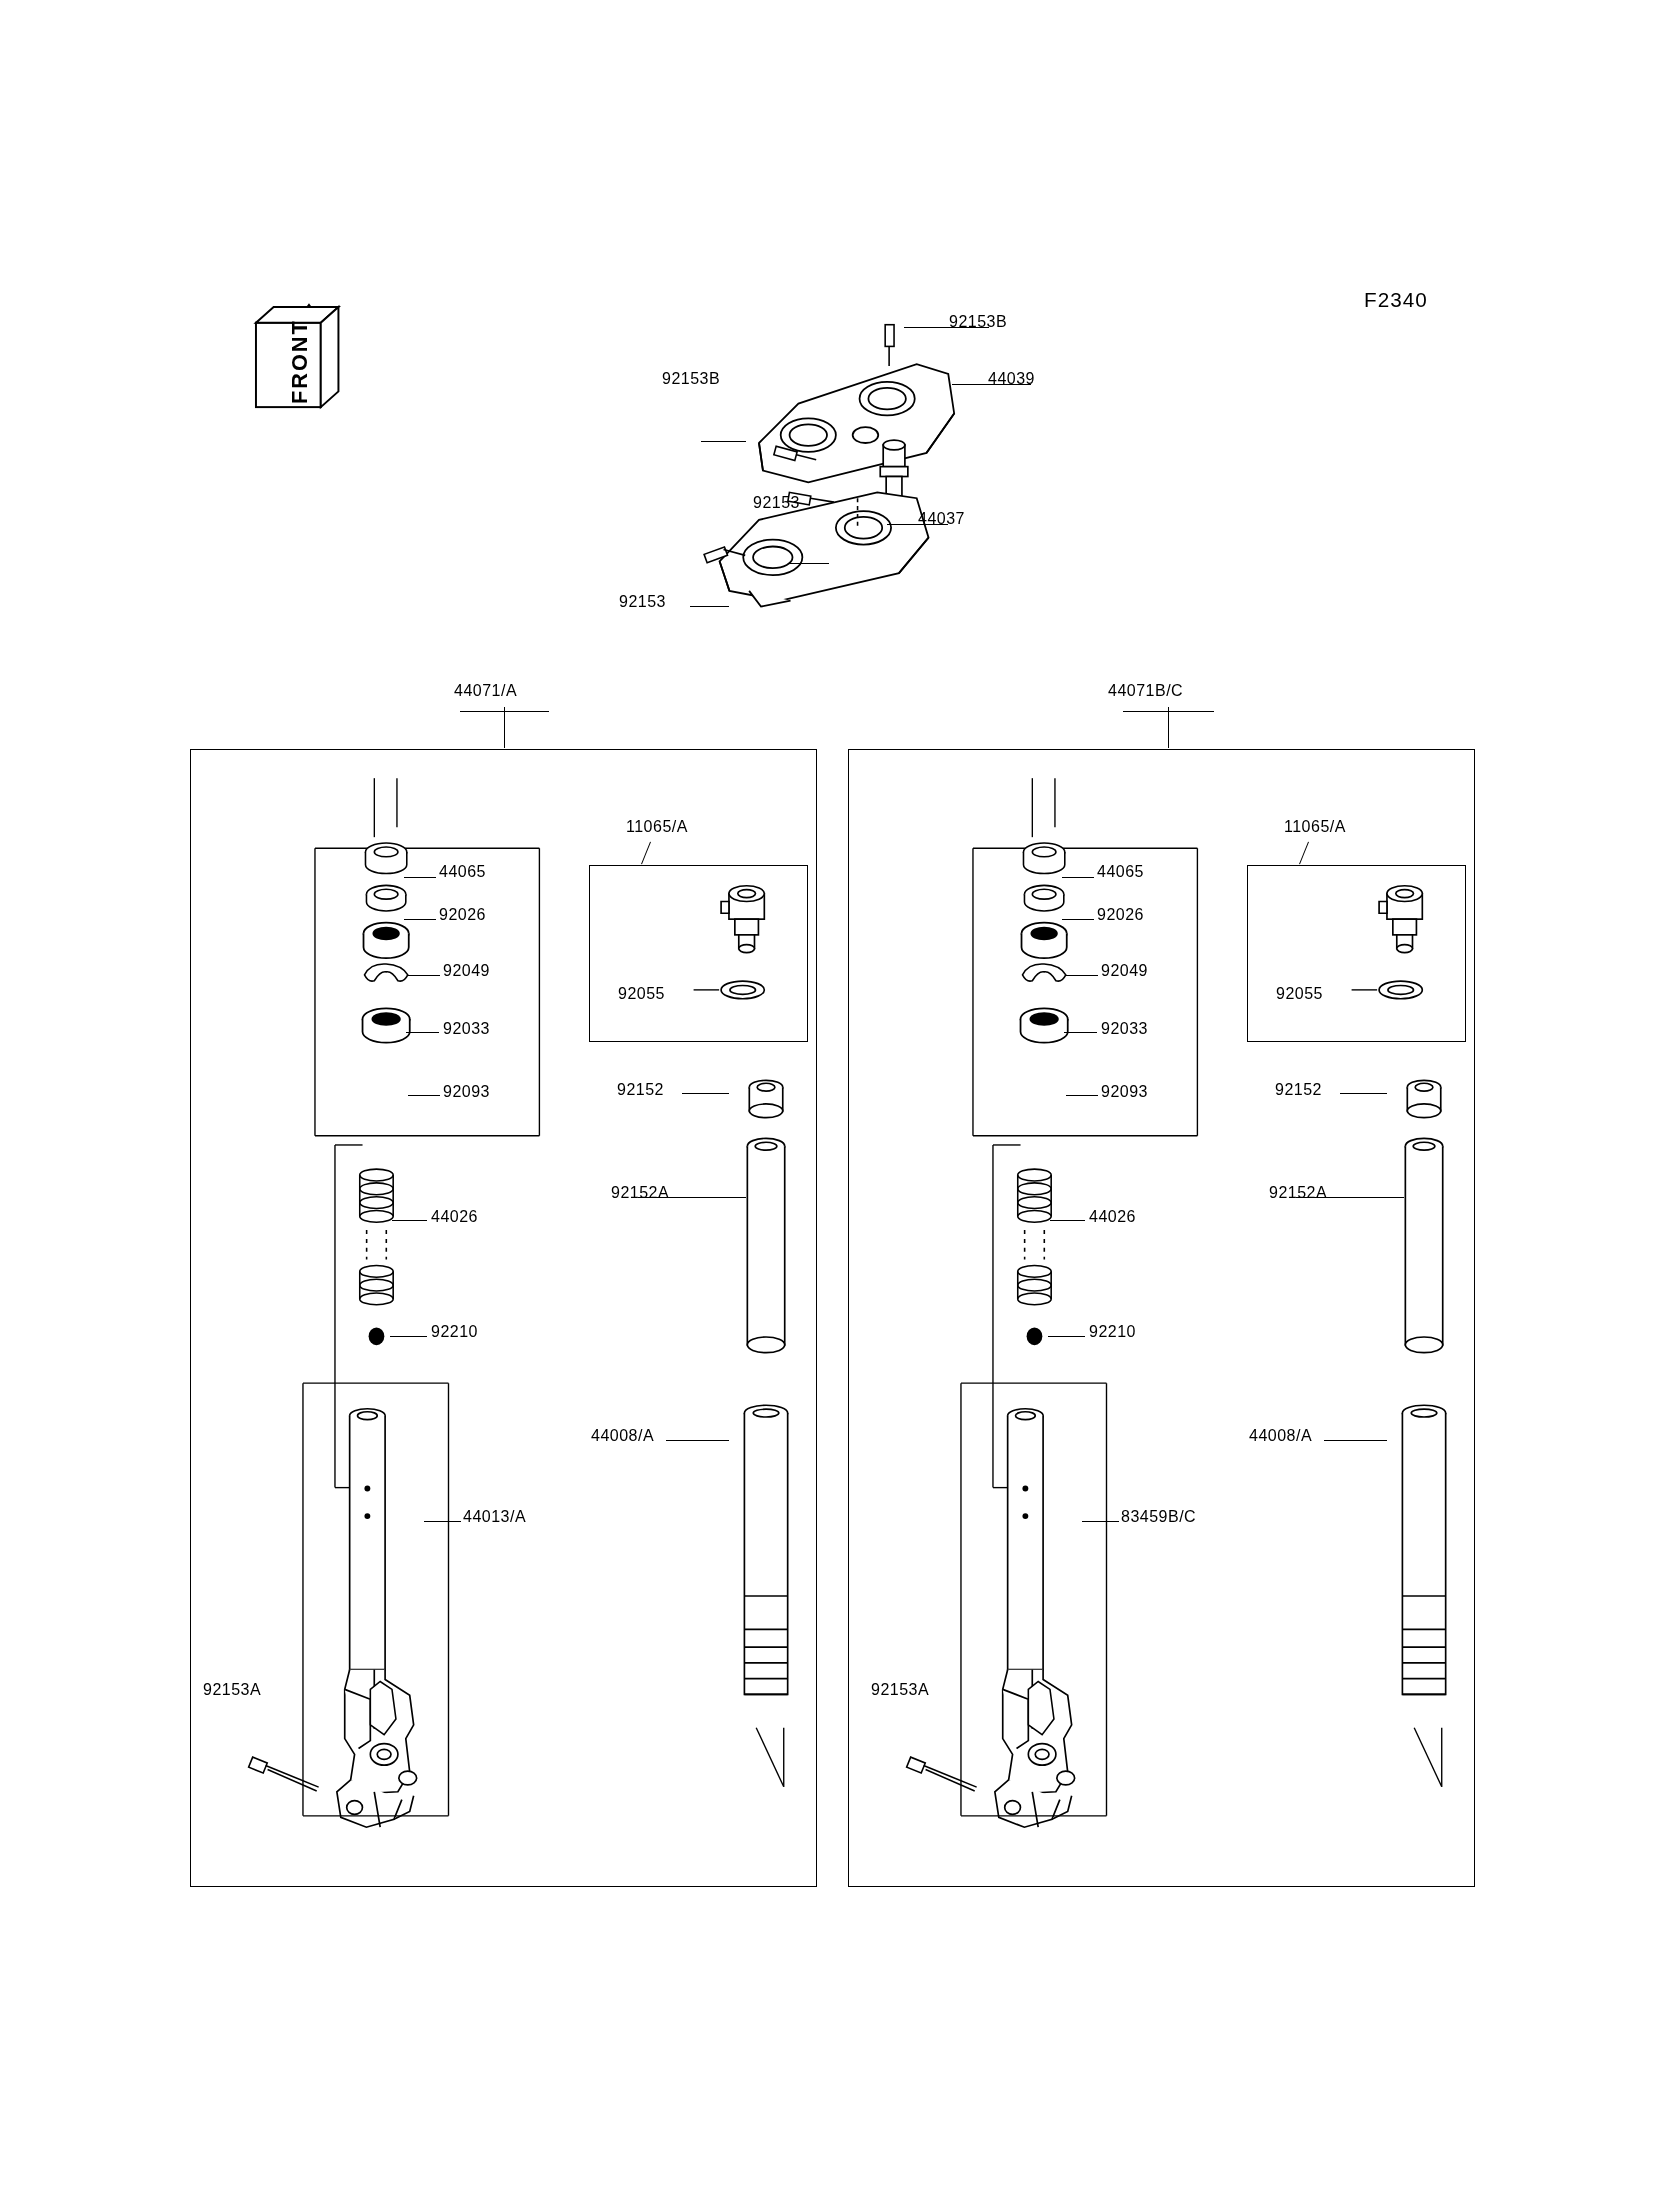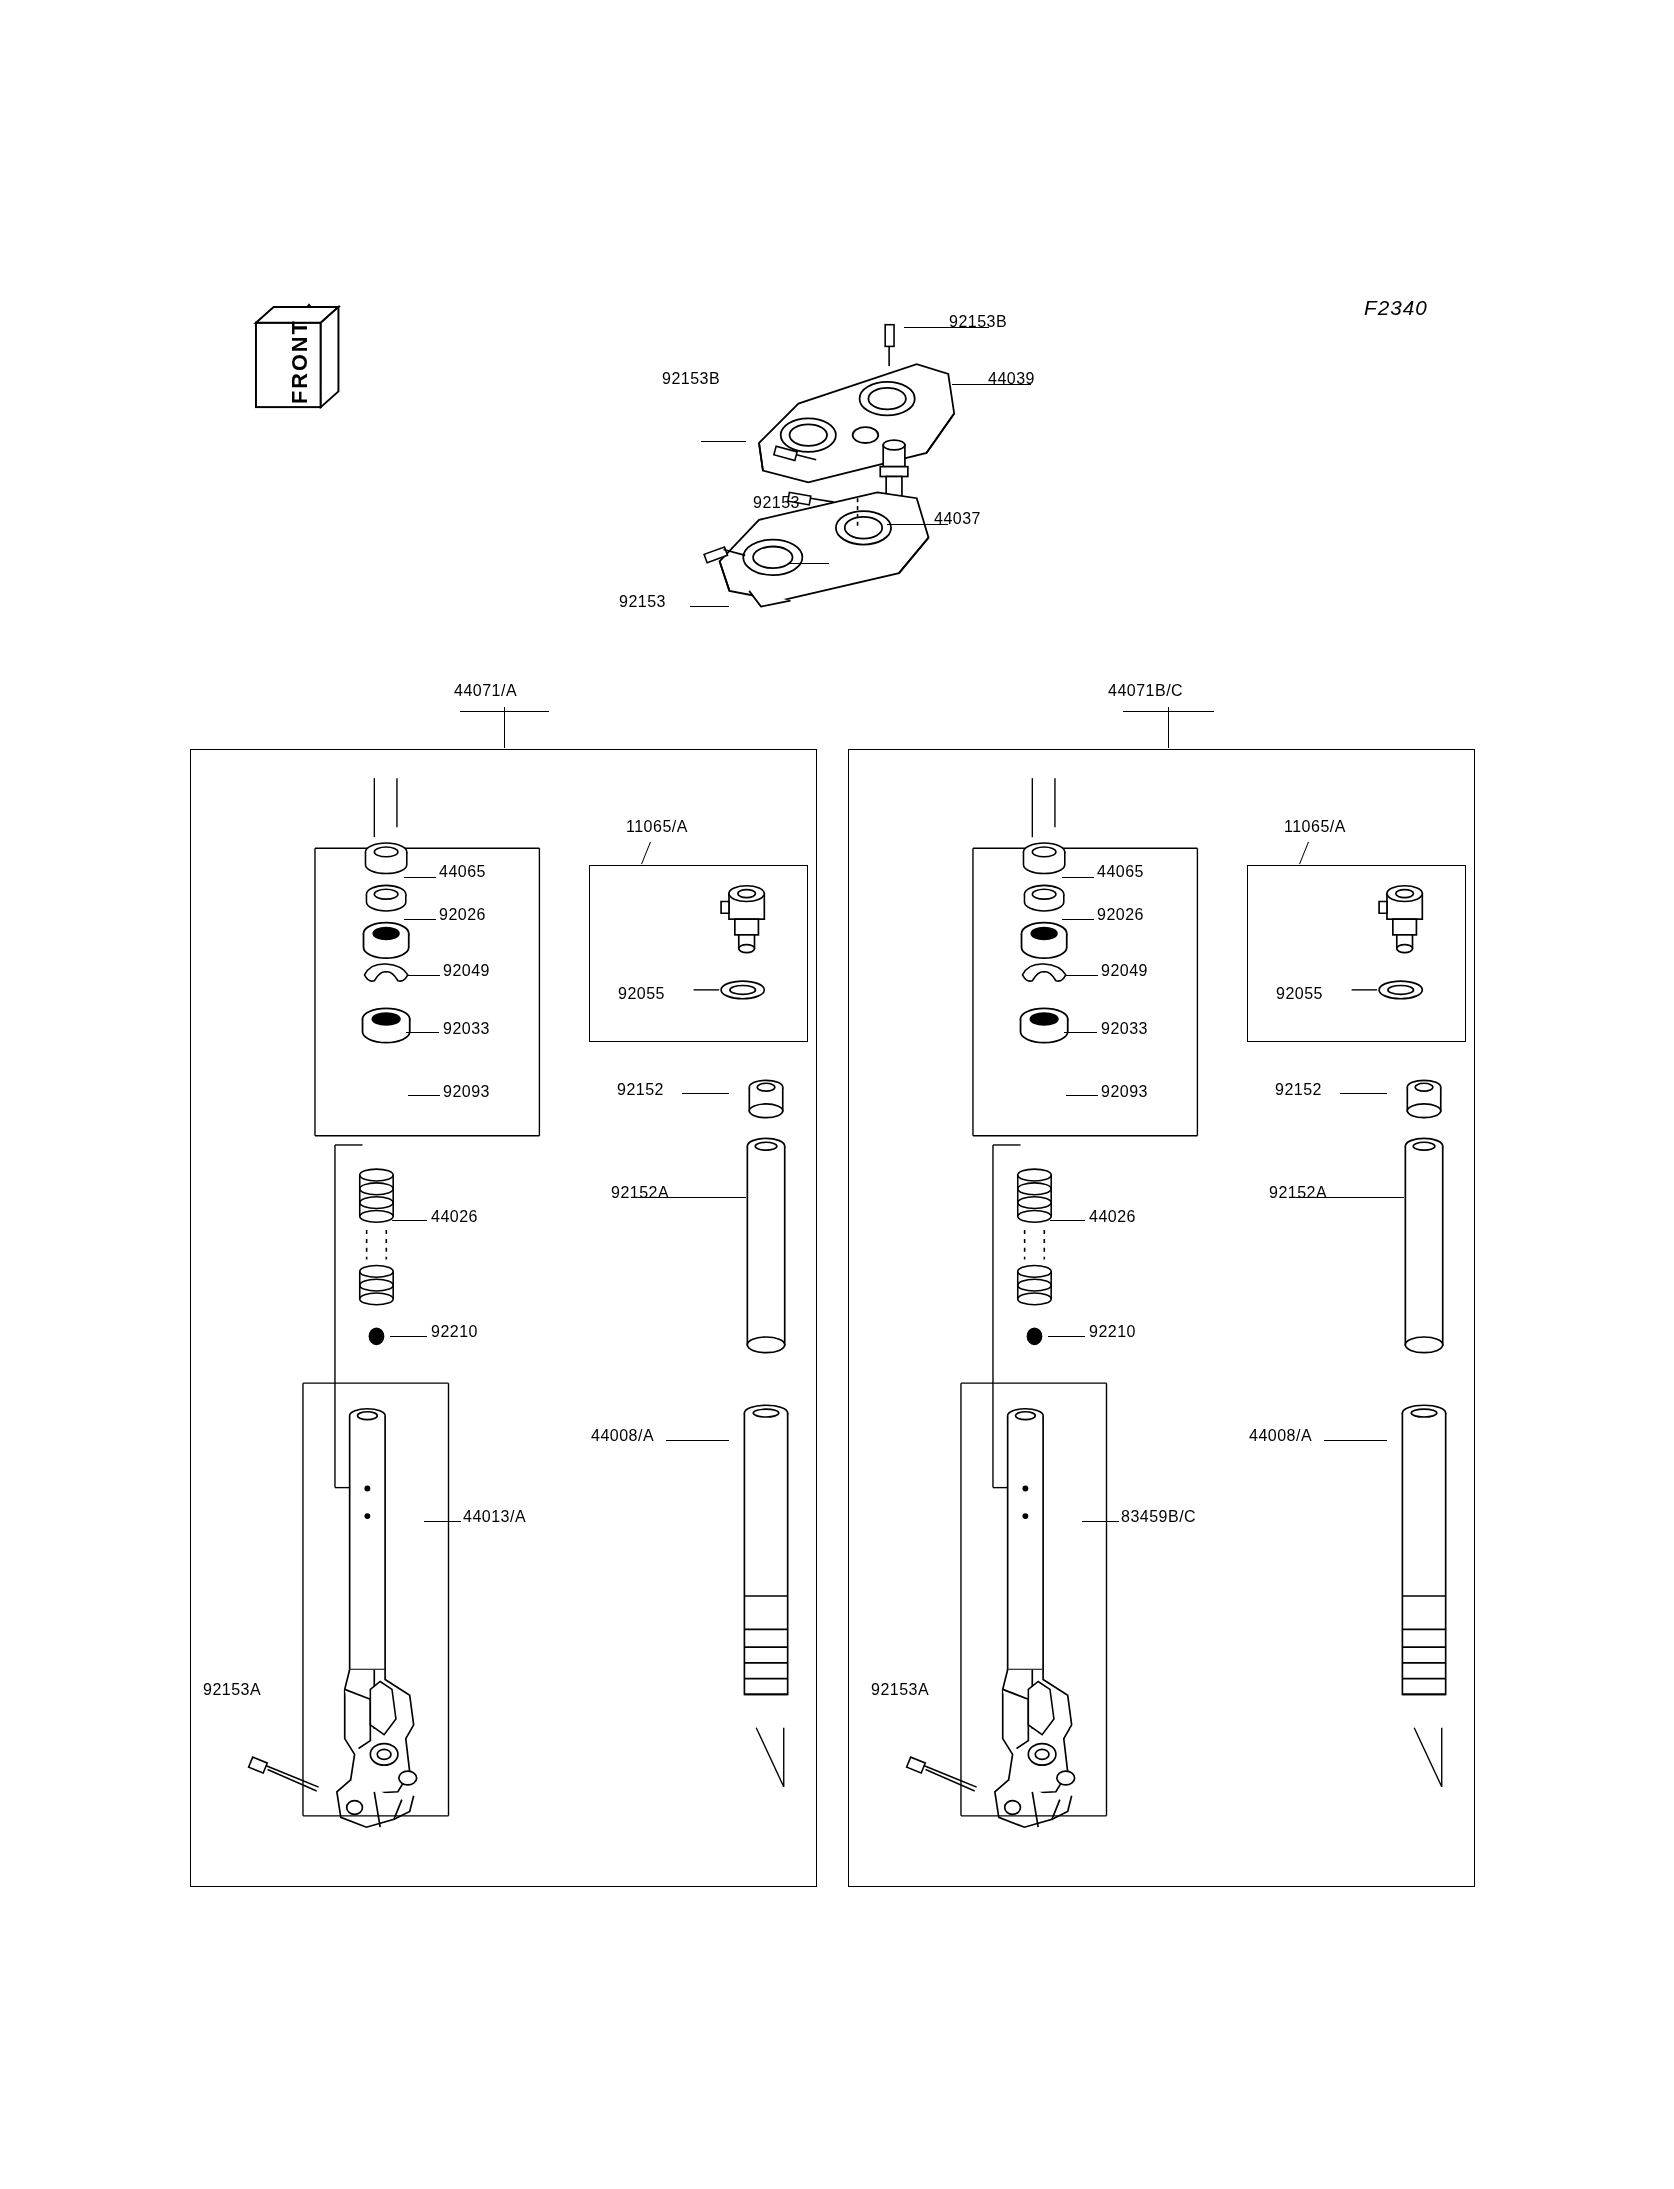--- a/index.html
+++ b/index.html
@@ -60,21 +60,21 @@
     letter-spacing: 2px;
     transform: rotate(-90deg);
     transform-origin: left top;
   }
 </style>
 </head>
 <body>
 
 <div id="sheet">
 
-  <div class="diag-code" style="left:1364px; top:296px;font-style:italic;">F2340</div>
+  <div class="diag-code" style="left:1364px; top:288px;">F2340</div>
 
   <div class="front-badge">
     <svg class="art" width="148" height="108" style="left:-9.9px; top:-7.9px;" viewBox="0 0 150 110">
       <polygon points="18,18 88,18 88,8 118,30 88,52 88,42 18,42" fill="#ffffff" stroke="#000" stroke-width="2" transform="rotate(-90 60 40) translate(-18 26)"></polygon>
       <rect x="22" y="18" width="66" height="86" fill="#ffffff" stroke="#000" stroke-width="2"></rect>
       <polygon points="22,18 40,2 106,2 88,18" fill="#ffffff" stroke="#000" stroke-width="2"></polygon>
       <polygon points="88,18 106,2 106,88 88,104" fill="#ffffff" stroke="#000" stroke-width="2"></polygon>
     </svg>
     <div class="front-text" style="left:43px; top:91px;">FRONT</div>
   </div>
@@ -130,21 +130,21 @@
   <div class="ln hln" style="left:952px; top:384px; width:79px;"></div>
   <div class="ln hln" style="left:701px; top:441px; width:45px;"></div>
   <div class="ln hln" style="left:887px; top:524px; width:61px;"></div>
   <div class="ln hln" style="left:788px; top:563px; width:41px;"></div>
   <div class="ln hln" style="left:690px; top:606px; width:39px;"></div>
 
   <div class="lbl" style="left:949px; top:313px;">92153B</div>
   <div class="lbl" style="left:988px; top:370px;">44039</div>
   <div class="lbl" style="left:662px; top:370px;">92153B</div>
   <div class="lbl" style="left:753px; top:494px;">92153</div>
-  <div class="lbl" style="left:918px; top:510px;margin-left:16px;">44037</div>
+  <div class="lbl" style="left:918px; top:510px;">44037</div>
   <div class="lbl" style="left:619px; top:593px;">92153</div>
 
   <div class="lbl" style="left:454px; top:682px;">44071/A</div>
   <div class="ln vln" style="left:504px; top:707px; height:41px;"></div>
   <div class="ln hln" style="left:460px; top:711px; width:89px;"></div>
 
   <div class="panel" style="left:190px; top:749px; width:627px; height:1138px;"></div>
 
   <div class="thin-box" style="left:318px; top:842px; width:906px; height:0px; border:none;"></div>
   <svg class="art" width="315" height="552" style="left:313px; top:840px;" viewBox="0 0 320 560">

